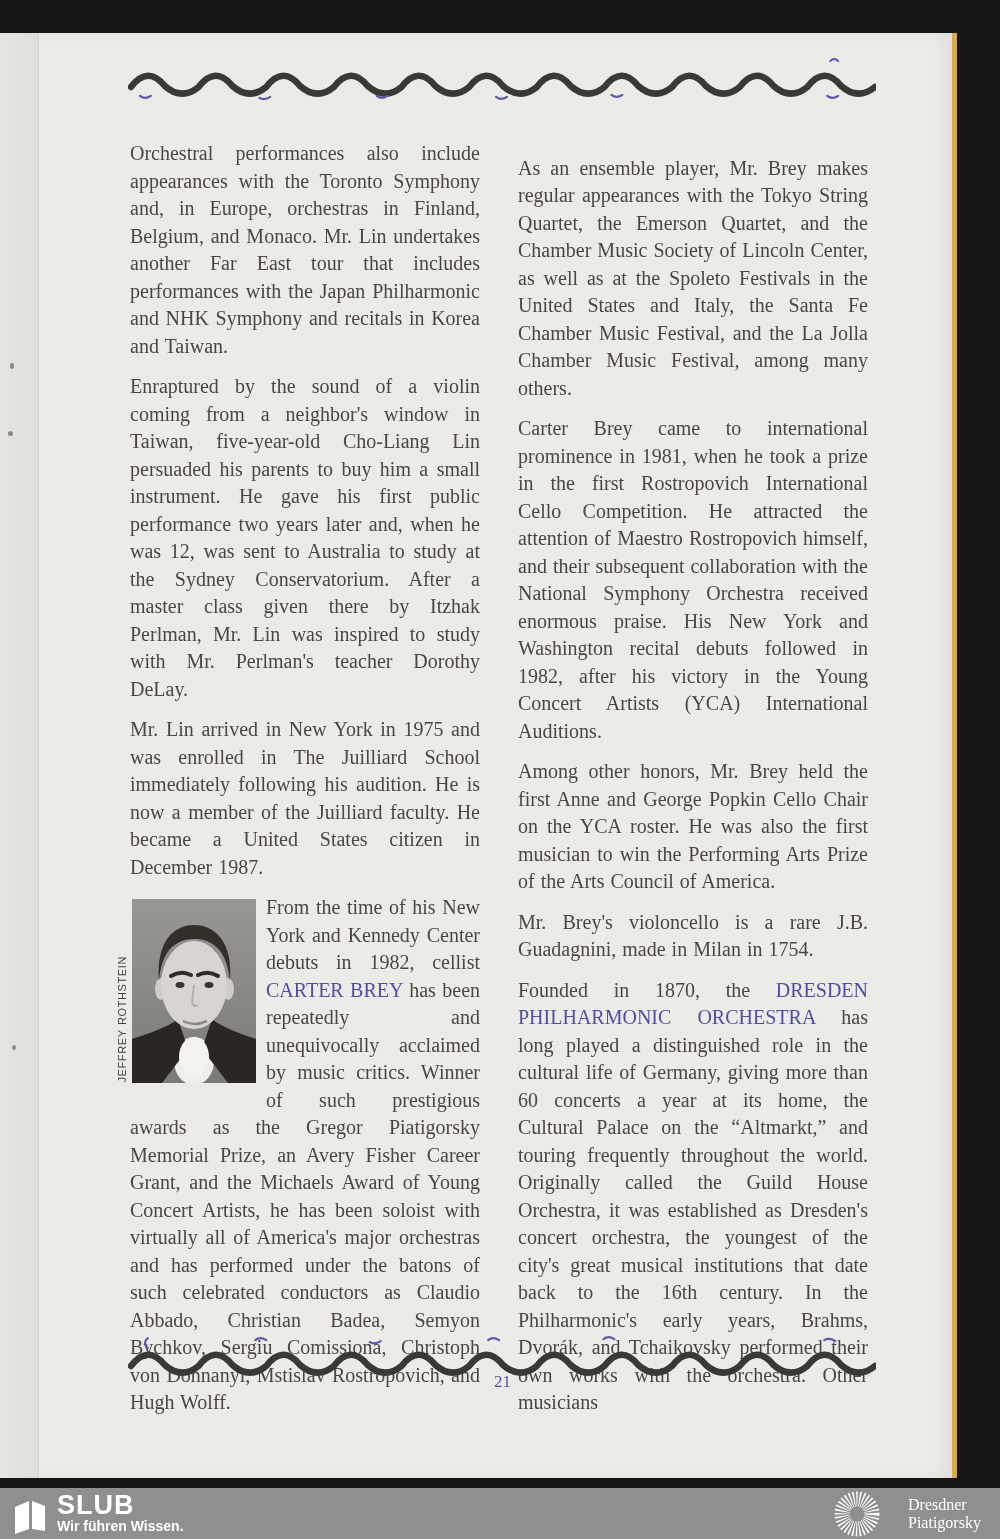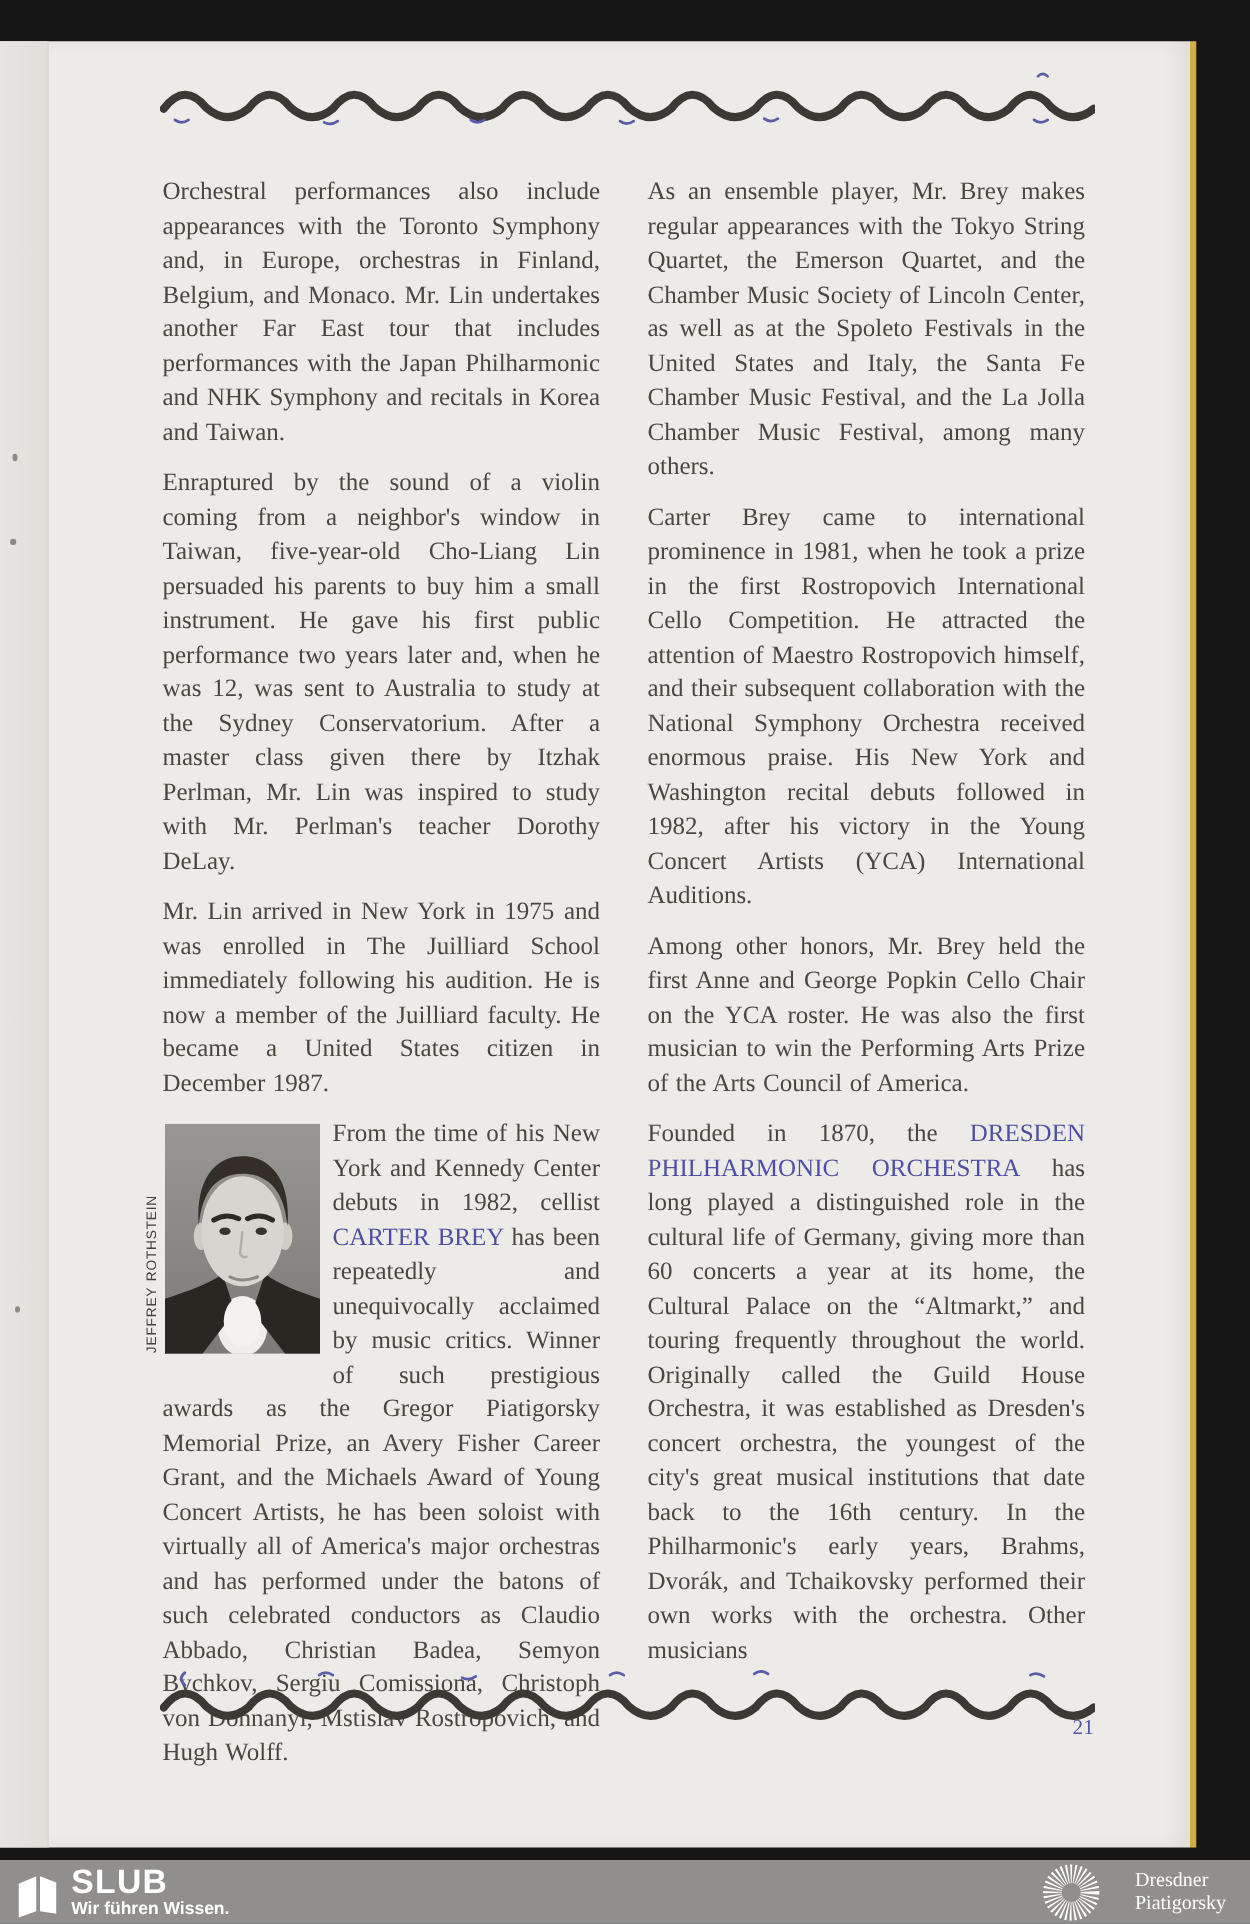--- a/index.html
+++ b/index.html
@@ -9,32 +9,32 @@
         box-shadow:inset -10px 0 14px rgba(0,0,0,0.05);}
   .page-left-strip{position:absolute;left:0;top:0;width:38px;height:100%;
         background:linear-gradient(90deg,#e7e5e1,#e0ded9);border-right:1px solid #d6d4cf;}
   .speck{position:absolute;background:#8d8a82;border-radius:50%;}
   .gold-edge{position:absolute;left:952px;top:33px;width:5px;height:1445px;background:#d6ab4e;}
 
   .wave{position:absolute;left:128px;width:748px;height:52px;}
   .wave-top{top:22px;}
   .wave-bottom{top:1299px;}
 
-  .columns{position:absolute;left:130px;top:107px;width:738px;display:flex;gap:38px;}
+  .columns{position:absolute;left:130px;top:107px;width:738px;display:flex;gap:38px;align-items:flex-end;}
   .col{width:350px;font-size:20px;line-height:27.5px;color:#4a4741;text-align:justify;
        word-spacing:1px;}
   .para{margin:0 0 13px 0;}
   .accent{color:#4e4ea6;}
   .photo-figure{float:left;width:142px;margin:5px 10px 4px -16px;display:flex;align-items:stretch;}
   .photo-credit{width:18px;display:flex;align-items:flex-end;justify-content:center;}
   .photo-credit span{writing-mode:vertical-rl;transform:rotate(180deg);
        font-family:"Liberation Sans",sans-serif;font-size:11px;letter-spacing:.6px;color:#45423c;}
   .photo-img{width:124px;height:184px;display:block;}
 
-  .page-number{position:absolute;left:130px;top:1339px;width:745px;text-align:right;
+  .page-number{position:absolute;left:130px;top:1339px;width:745px;text-align:center;
        font-size:17px;color:#5353a4;}
 
   .footer{position:absolute;left:0;top:1488px;width:1000px;height:51px;background:#908f8d;
        font-family:"Liberation Sans",sans-serif;color:#fff;}
   .slub{position:absolute;left:12px;top:4px;display:flex;gap:9px;cursor:pointer;align-items:flex-end;}
   .slub-text{display:flex;flex-direction:column;}
   .slub-name{font-size:27px;font-weight:bold;letter-spacing:1px;line-height:26px;}
   .slub-tagline{font-size:14px;font-weight:bold;line-height:17px;}
   .partner{position:absolute;left:833px;top:2px;display:flex;align-items:center;gap:27px;cursor:pointer;}
   .partner-text{font-family:"Liberation Serif",serif;font-size:16px;line-height:18px;}
@@ -92,20 +92,21 @@
       <ellipse cx="77" cy="86" rx="4.5" ry="3" fill="#38342d"></ellipse>
       <path d="M62,86 L60,104 Q62,108 66,106" stroke="#b3afa8" stroke-width="2" fill="none"></path>
       <path d="M51,122 Q62,128 75,122" stroke="#8e8a82" stroke-width="2.5" fill="none"></path>
     </svg>
   </span><span>From the time of his New York and Kennedy Center debuts in 1982, cellist </span><span class="accent">CARTER BREY</span><span> has been repeatedly and unequivocally acclaimed by music critics. Winner of such prestigious awards as the Gregor Piatigorsky Memorial Prize, an Avery Fisher Career Grant, and the Michaels Award of Young Concert Artists, he has been soloist with virtually all of America's major orchestras and has performed under the batons of such celebrated conductors as Claudio Abbado, Christian Badea, Semyon Bychkov, Sergiu Comissiona, Christoph von Dohnanyi, Mstislav Rostropovich, and Hugh Wolff.</span></p>
         </div>
       <div class="col">
           <p class="para"><span>As an ensemble player, Mr. Brey makes regular appearances with the Tokyo String Quartet, the Emerson Quartet, and the Chamber Music Society of Lincoln Center, as well as at the Spoleto Festivals in the United States and Italy, the Santa Fe Chamber Music Festival, and the La Jolla Chamber Music Festival, among many others.</span></p>
           <p class="para"><span>Carter Brey came to international prominence in 1981, when he took a prize in the first Rostropovich International Cello Competition. He attracted the attention of Maestro Rostropovich himself, and their subsequent collaboration with the National Symphony Orchestra received enormous praise. His New York and Washington recital debuts followed in 1982, after his victory in the Young Concert Artists (YCA) International Auditions.</span></p>
           <p class="para"><span>Among other honors, Mr. Brey held the first Anne and George Popkin Cello Chair on the YCA roster. He was also the first musician to win the Performing Arts Prize of the Arts Council of America.</span></p>
+          <p class="para"><span>Mr. Brey's violoncello is a rare J.B. Guadagnini, made in Milan in 1754.</span></p>
           <p class="para"><span>Founded in 1870, the </span><span class="accent">DRESDEN PHILHARMONIC ORCHESTRA</span><span> has long played a distinguished role in the cultural life of Germany, giving more than 60 concerts a year at its home, the Cultural Palace on the “Altmarkt,” and touring frequently throughout the world. Originally called the Guild House Orchestra, it was established as Dresden's concert orchestra, the youngest of the city's great musical institutions that date back to the 16th century. In the Philharmonic's early years, Brahms, Dvorák, and Tchaikovsky performed their own works with the orchestra. Other musicians</span></p>
         </div>
     </div>
 
     <svg class="wave wave-bottom" viewBox="0 0 752 52">
       <path d="M3,34 q17,-22 34,-1 q17,15 34,1 q17,-22 34,-1 q17,15 34,1 q17,-22 34,-1 q17,15 34,1 q17,-22 34,-1 q17,15 34,1 q17,-22 34,-1 q17,15 34,1 q17,-22 34,-1 q17,15 34,1 q17,-22 34,-1 q17,15 34,1 q17,-22 34,-1 q17,15 34,1 q17,-22 34,-1 q17,15 34,1 q17,-22 34,-1 q17,15 34,1 q17,-22 34,-1 q17,15 34,1" fill="none" stroke="#3b3934" stroke-width="6.5" stroke-linecap="round"></path>
       <path d="M20,6 q-6,5 0,10" fill="none" stroke="#5b5bac" stroke-width="2.2" stroke-linecap="round"></path>
       <path d="M128,8 q5,-4 11,0" fill="none" stroke="#5b5bac" stroke-width="2.2" stroke-linecap="round"></path>
       <path d="M243,10 q5,3 11,-1" fill="none" stroke="#5b5bac" stroke-width="2.2" stroke-linecap="round"></path>
       <path d="M362,8 q5,-4 11,0" fill="none" stroke="#5b5bac" stroke-width="2.2" stroke-linecap="round"></path>

